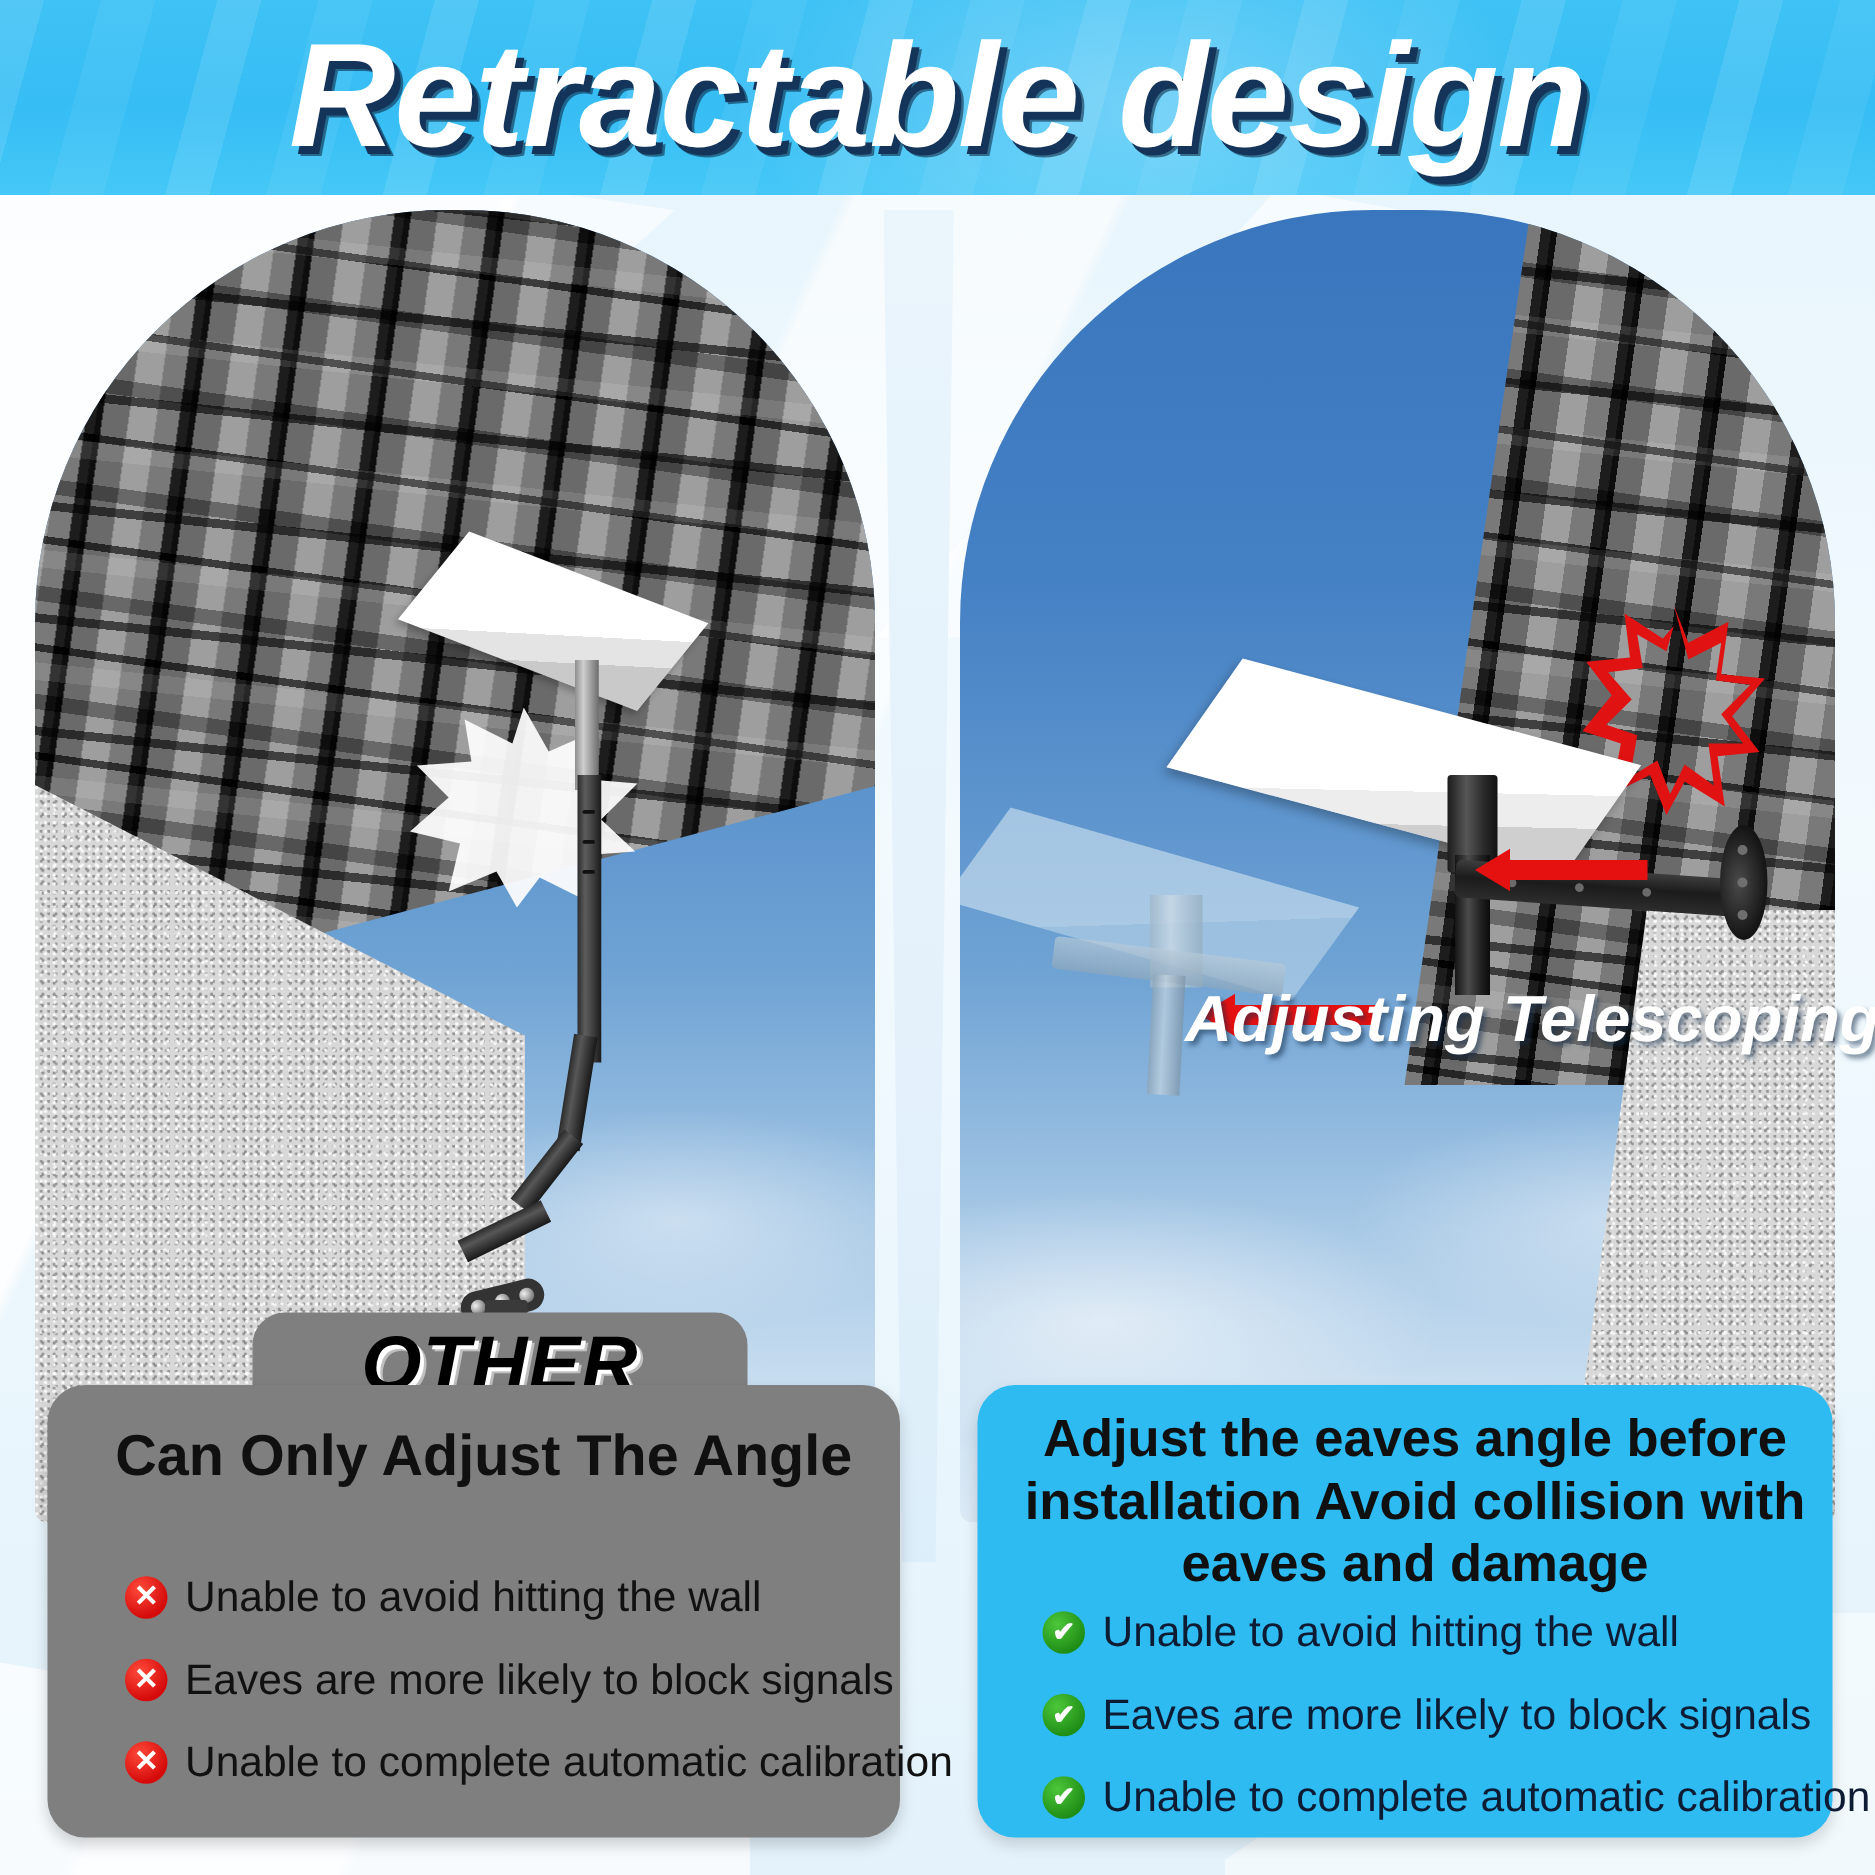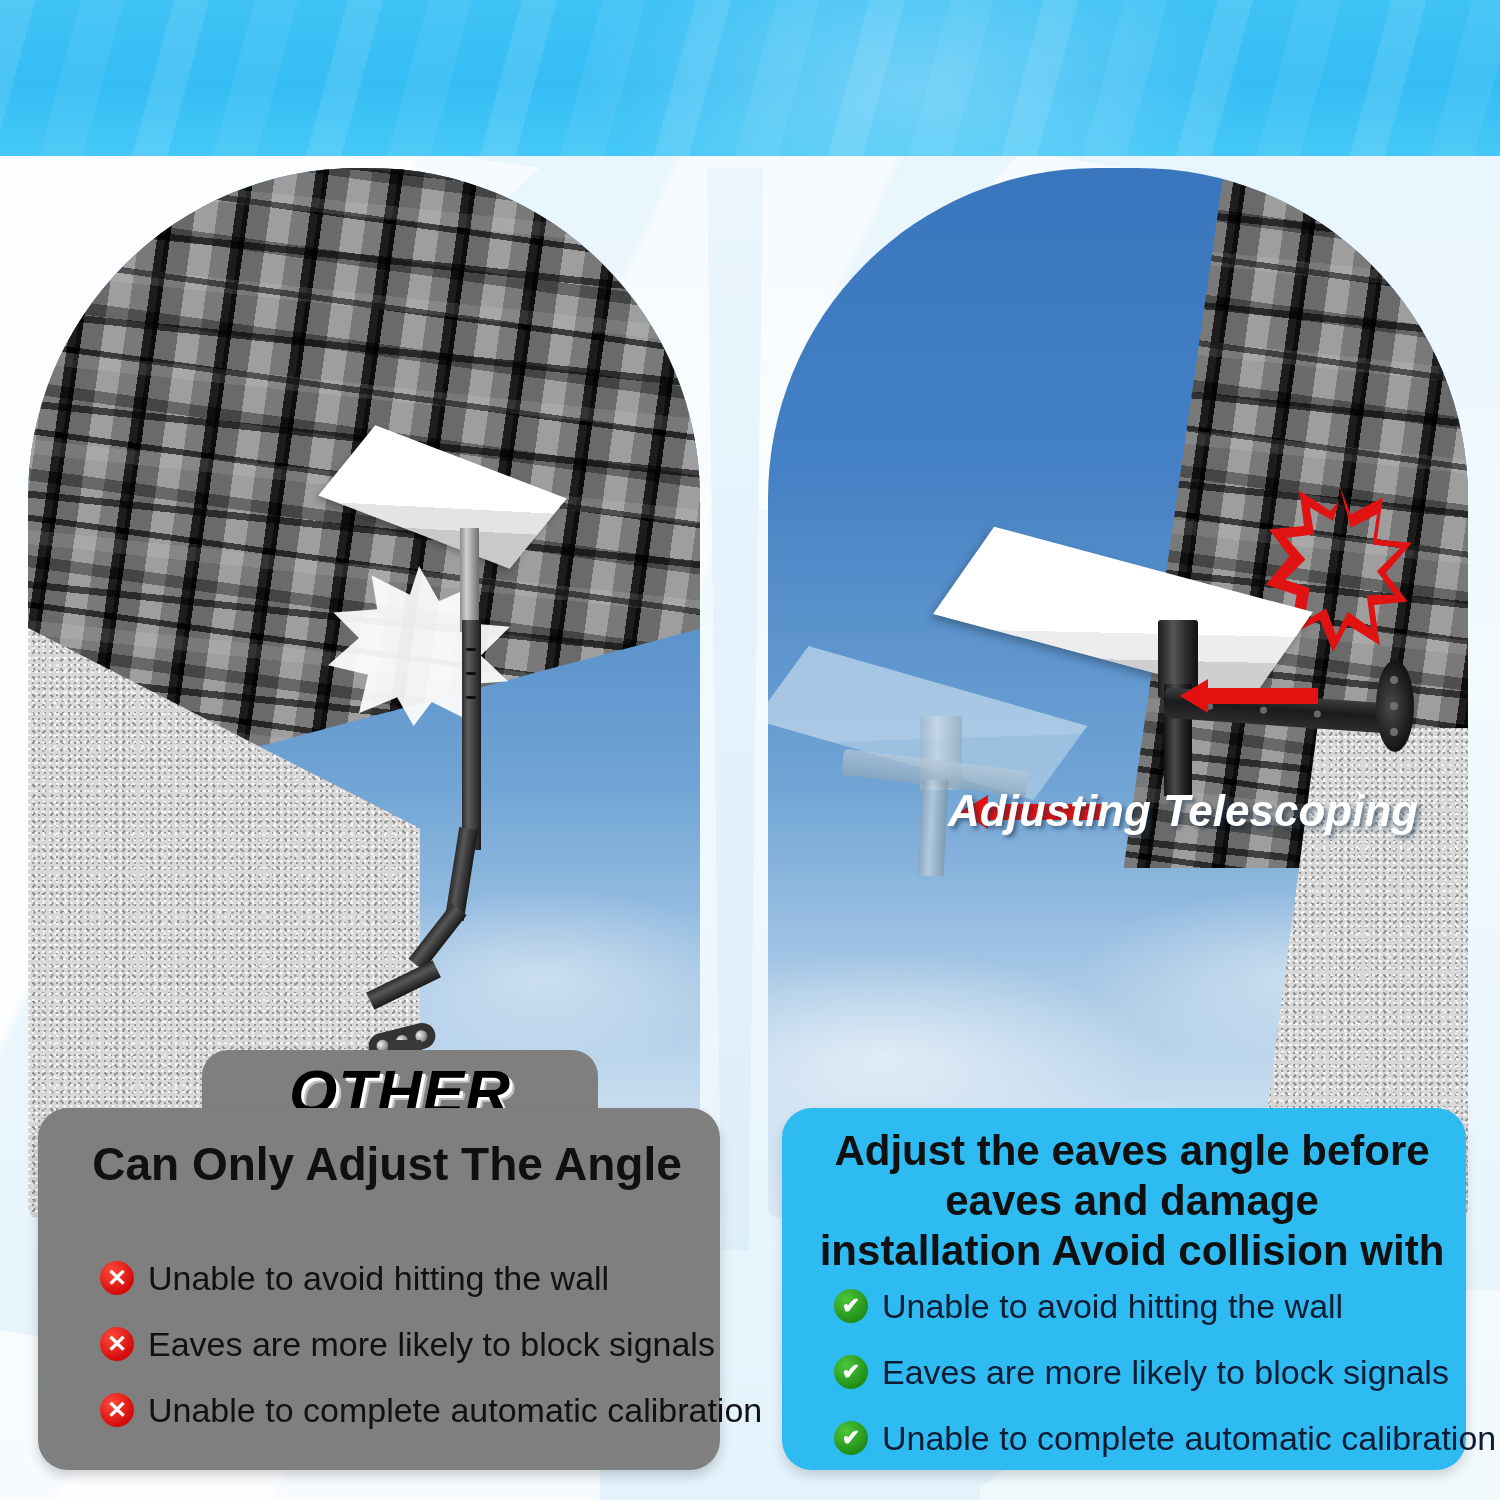--- a/index.html
+++ b/index.html
@@ -192,21 +192,21 @@
     border-radius:50%;
     background:radial-gradient(circle at 38% 32%, #49bdf2, #2aa8e8 62%, #2196d6 100%);
     border:5px solid #ffffff;
     box-shadow:0 3px 10px rgba(20,60,100,.25);
     display:flex;align-items:center;justify-content:center;}
   .vs span{font-size:68px;font-weight:bold;font-style:italic;color:#fff;
     letter-spacing:-3px;line-height:1;text-shadow:2px 2px 3px rgba(0,80,140,.35);}
 
   
   .tele-cap{position:absolute;left:948px;top:786px;width:470px;
-    font-size:44px;font-weight:bold;font-style:italic;color:#ffffff;
+    font-size:52px;font-weight:bold;font-style:italic;color:#ffffff;
     text-shadow:3px 3px 4px rgba(20,45,75,.55);
     white-space:nowrap;}
 
   
   .card{position:absolute;border-radius:30px;}
   .card-tab{position:absolute;top:0;border-radius:26px 26px 0 0;
     display:flex;align-items:center;justify-content:center;}
   .tab-label{font-size:62px;font-weight:bold;font-style:italic;letter-spacing:1px;line-height:1;}
 
   .other-card{left:38px;top:1108px;width:682px;height:362px;background:#7f7f7f;
@@ -245,20 +245,21 @@
   <div class="bg"></div>
   <div class="bg-wedge wedge-a"></div>
   <div class="bg-wedge wedge-b"></div>
   <div class="bg-wedge wedge-c"></div>
   <div class="bg-wedge wedge-d"></div>
 
   <div class="header">
     <div class="stripes"></div>
     <div class="glow"></div>
   </div>
+  <div class="title">Retractable design</div>
 
   <div class="arch arch-left">
     <div class="sky"></div>
     <div class="clouds"></div>
 
     <div class="roof roof-left">
       <div class="roof-tex"></div>
       <div class="roof-wave"></div>
     </div>
 
@@ -352,22 +353,22 @@
       <div class="bullet">
         <span class="ico x">✕</span>
         <span class="txt">Unable to complete automatic calibration</span>
       </div>
     </div>
   </div>
 
   <div class="card our-card">
     <div class="card-head our-head">
       <div>Adjust the eaves angle before</div>
+      <div>installation Avoid collision with</div>
       <div>eaves and damage</div>
-      <div>installation Avoid collision with</div>
     </div>
     <div class="bullets our-bullets">
       <div class="bullet">
         <span class="ico check">✔</span>
         <span class="txt">Unable to avoid hitting the wall</span>
       </div>
       <div class="bullet">
         <span class="ico check">✔</span>
         <span class="txt">Eaves are more likely to block signals</span>
       </div>

